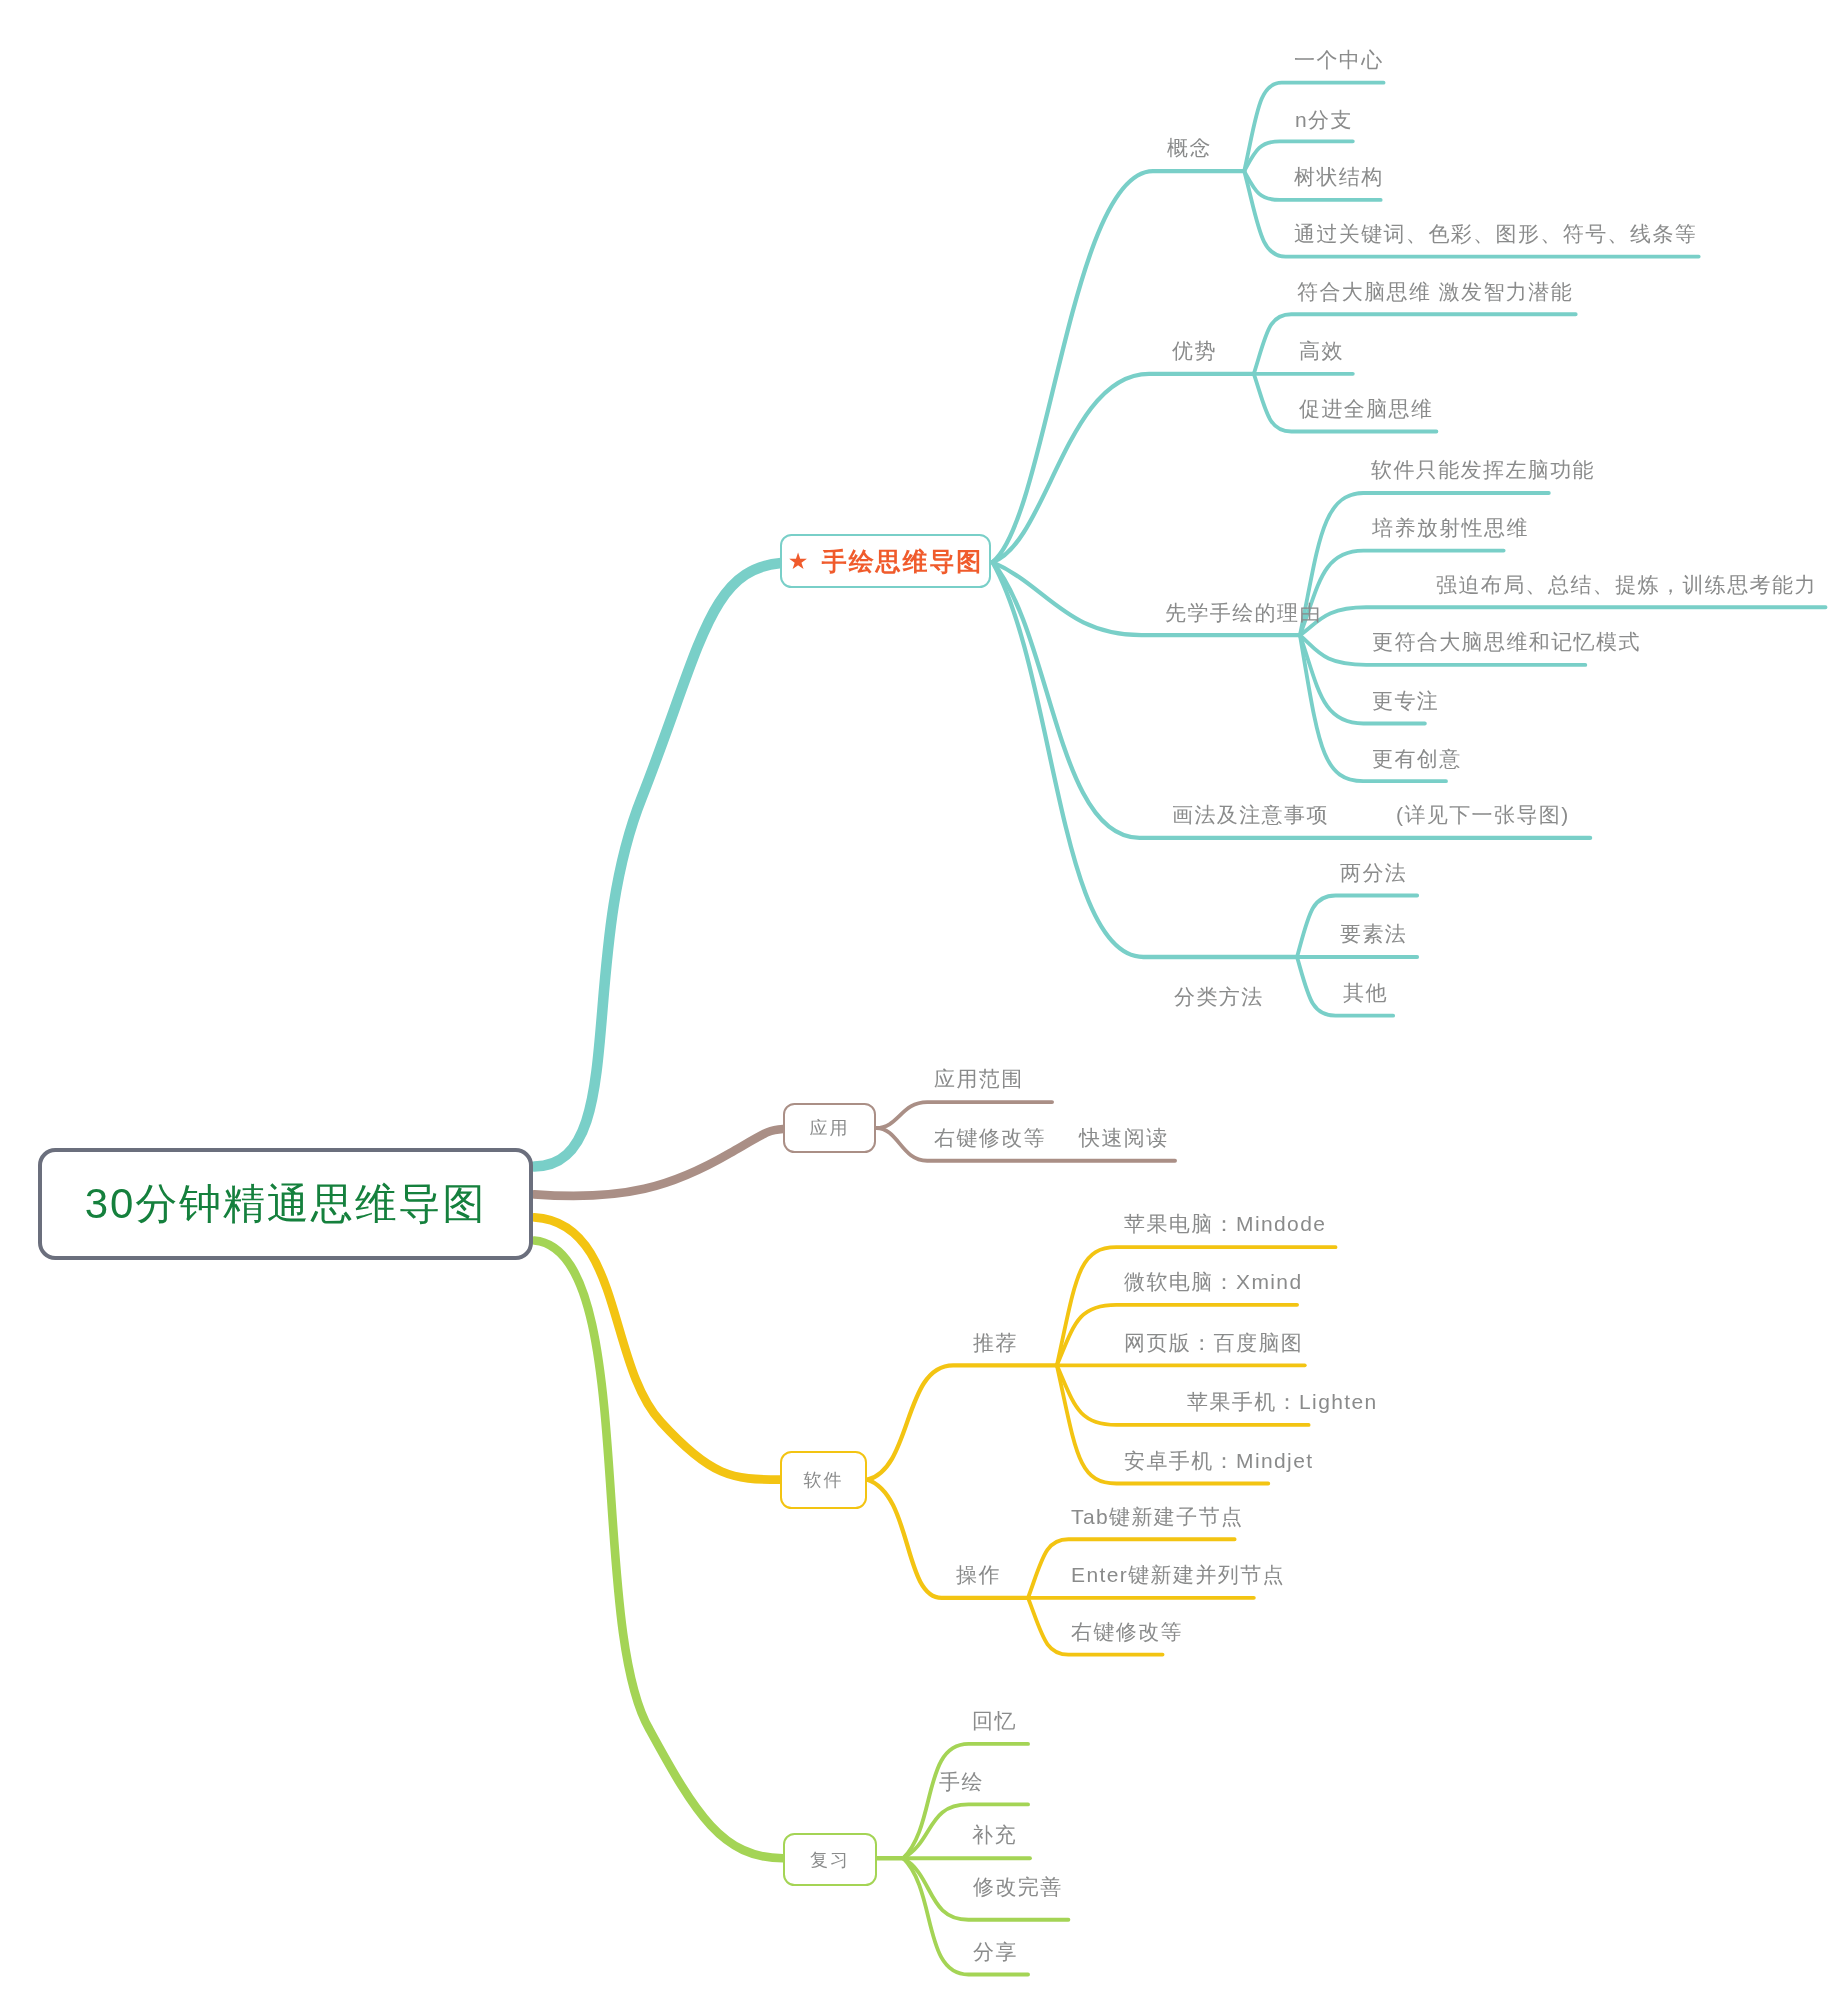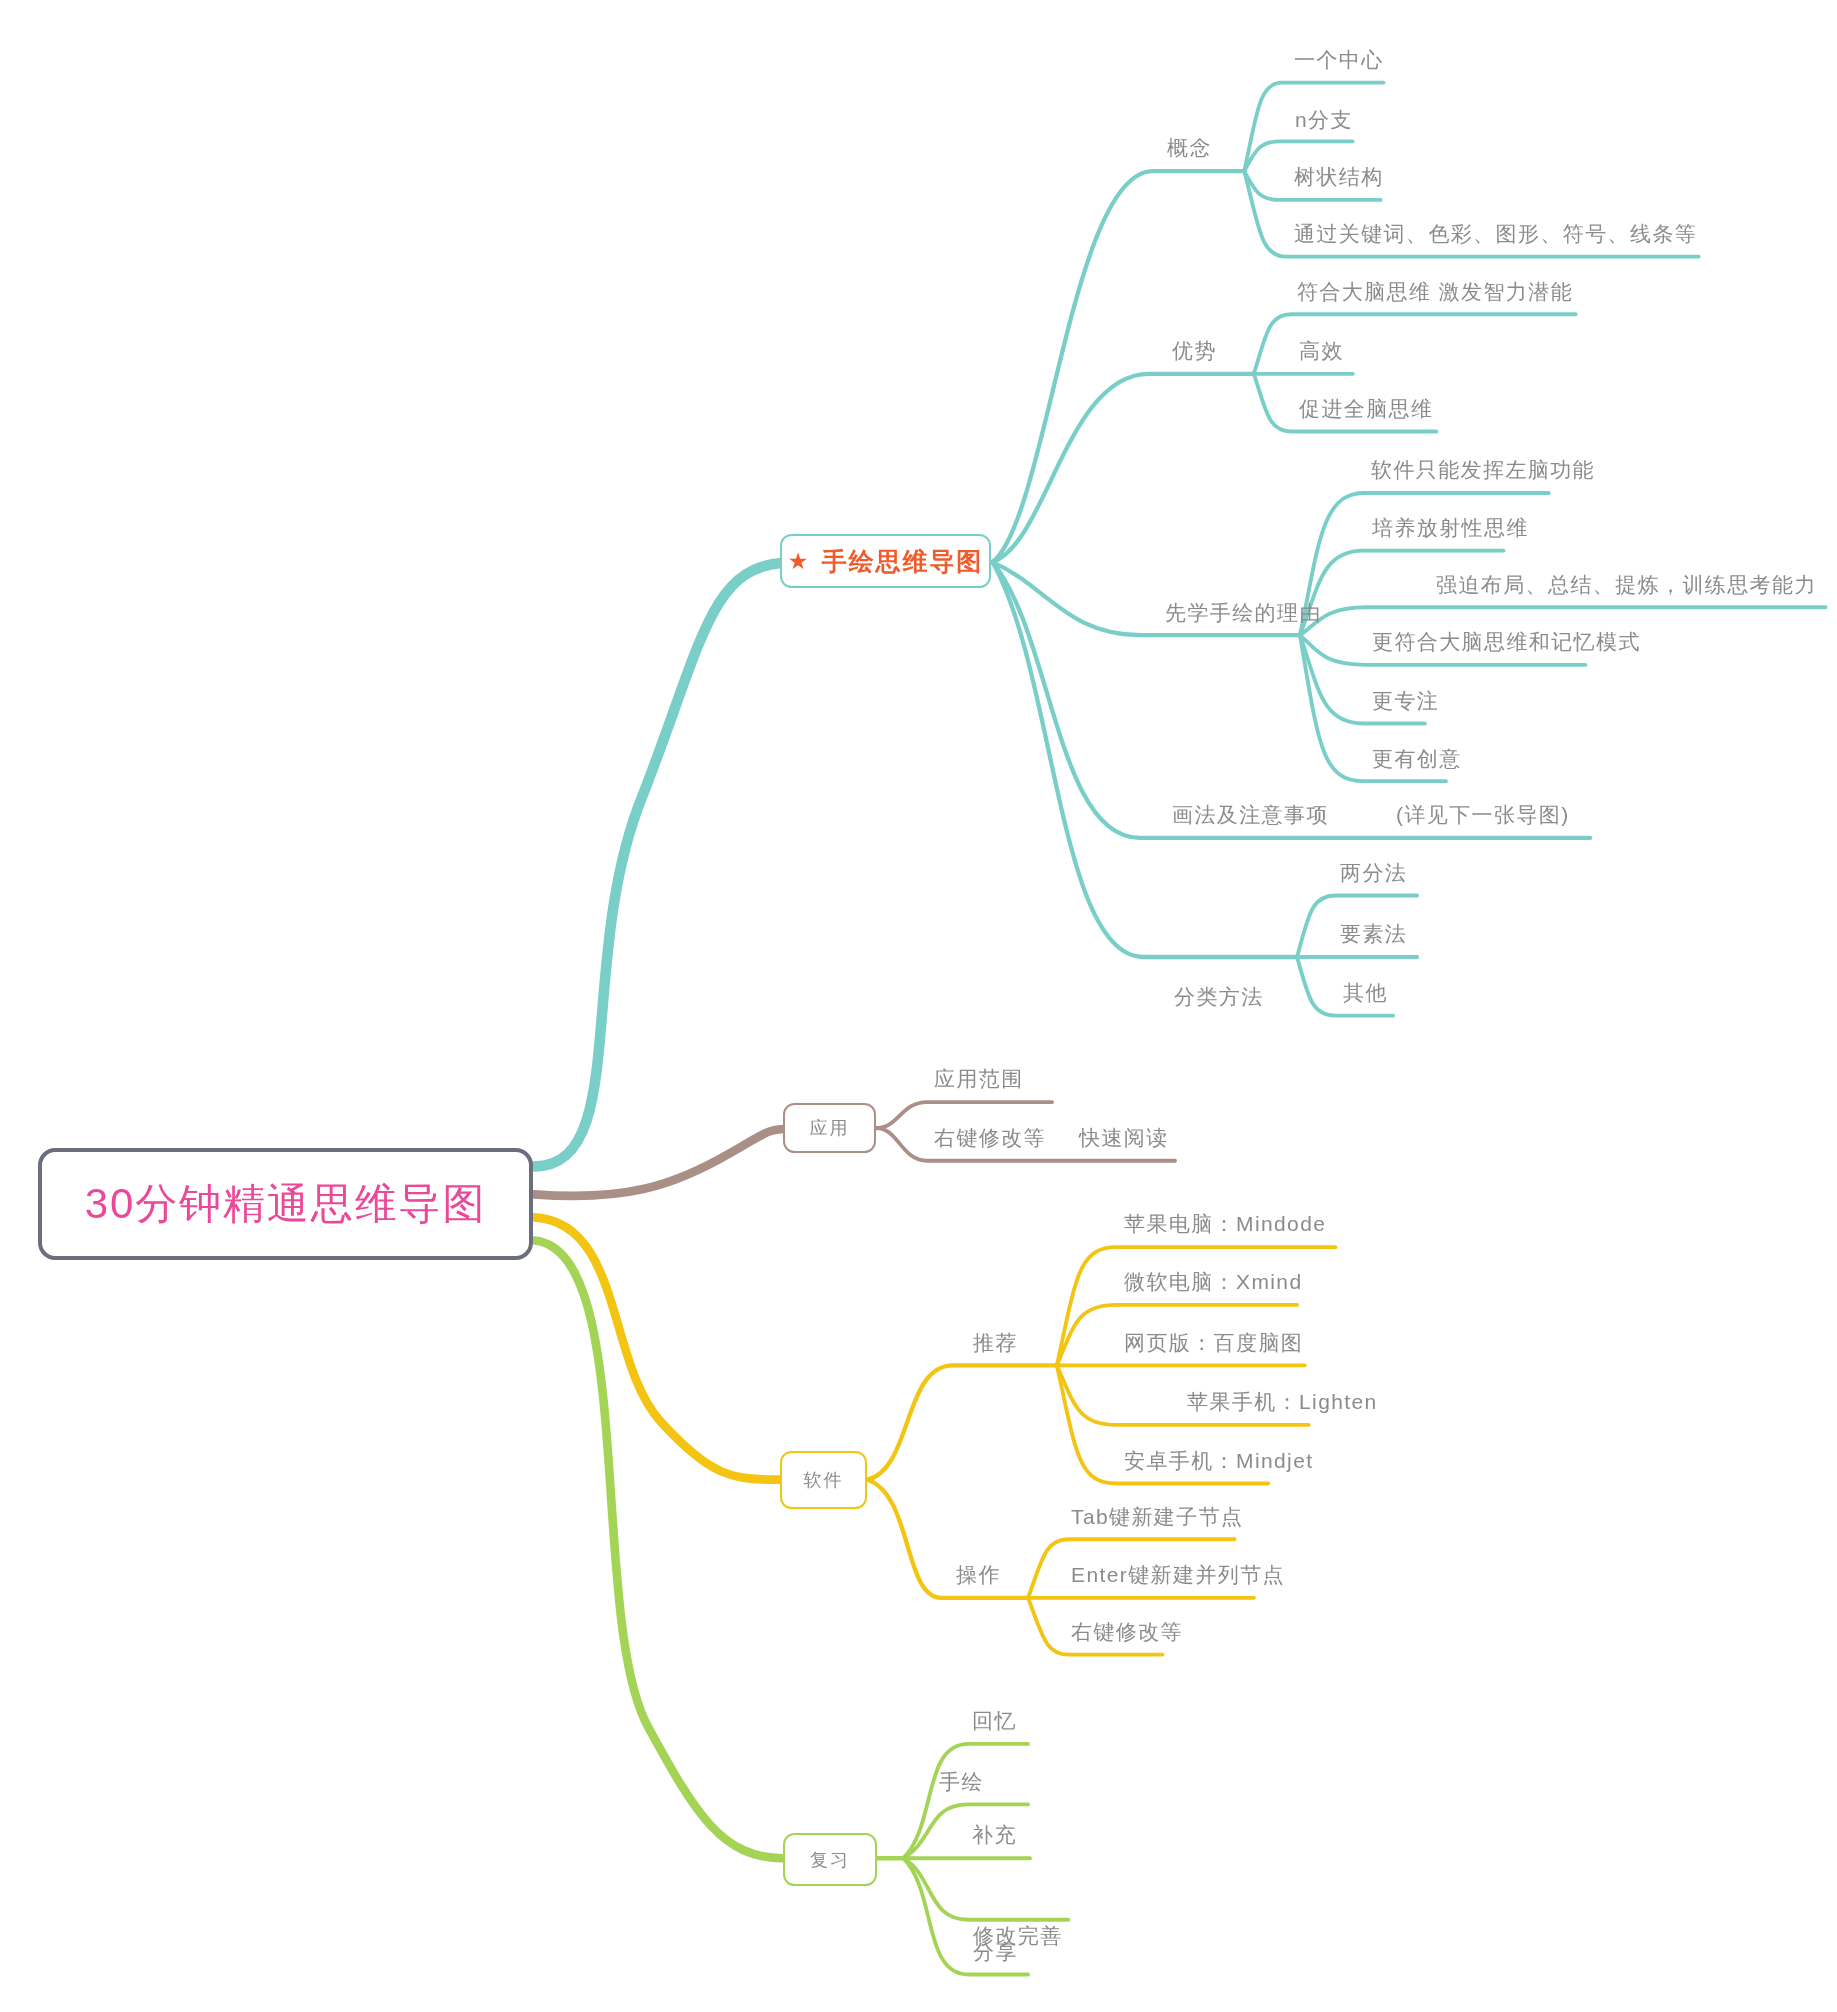--- a/index.html
+++ b/index.html
@@ -11,21 +11,21 @@
   svg.wires path{fill:none;stroke-linecap:round;}
   .lbl{
     position:absolute;font-size:21px;color:#8a8b8b;white-space:nowrap;
     letter-spacing:1.4px;line-height:27px;
   }
   .box{
     position:absolute;background:#fff;display:flex;align-items:center;
     justify-content:center;white-space:nowrap;box-sizing:border-box;
   }
   .root-box{
-    border:4.8px solid #6b6f7d;border-radius:17.3px;color:#ec4899;
+    border:4.8px solid #6b6f7d;border-radius:17.3px;color:#15803d;
     font-size:42px;letter-spacing:1.9px;
   }
   .topic-box{
     border:2.9px solid #79cfc8;border-radius:11.5px;color:#f05b2c;
     font-size:25px;font-weight:bold;letter-spacing:1.9px;
   }
   .topic-box .star{margin-right:11.5px;font-size:23px;}
   .sub-box{border-radius:11.5px;color:#8a8b8b;font-size:18px;letter-spacing:1.9px;}
   .app-box{border:2.9px solid #aa8f86;}
   .soft-box{border:2.9px solid #f3c412;}
@@ -158,17 +158,17 @@
   <div class="lbl" style="left:1187px;top:1388px;">苹果手机：Lighten</div>
   <div class="lbl" style="left:1124px;top:1447px;">安卓手机：Mindjet</div>
   <div class="lbl" style="left:956px;top:1561px;">操作</div>
   <div class="lbl" style="left:1071px;top:1503px;">Tab键新建子节点</div>
   <div class="lbl" style="left:1071px;top:1561px;">Enter键新建并列节点</div>
   <div class="lbl" style="left:1071px;top:1618px;">右键修改等</div>
 
   <div class="lbl" style="left:972px;top:1707px;">回忆</div>
   <div class="lbl" style="left:939px;top:1768px;">手绘</div>
   <div class="lbl" style="left:972px;top:1821px;">补充</div>
-  <div class="lbl" style="left:973px;top:1922px;">修改完善</div>
+  <div class="lbl" style="left:973px;top:1873px;">修改完善</div>
   <div class="lbl" style="left:973px;top:1938px;">分享</div>
 
 </div>
 
 
 </body></html>

